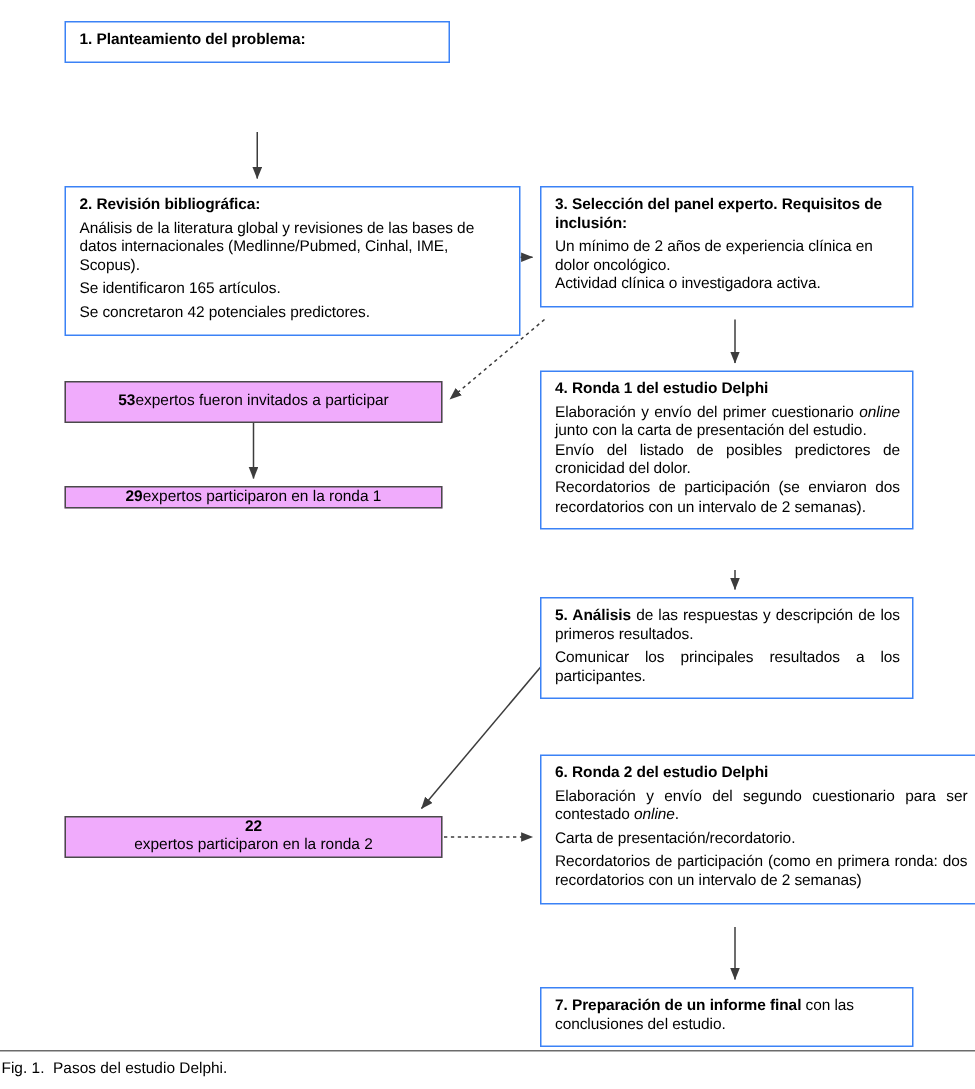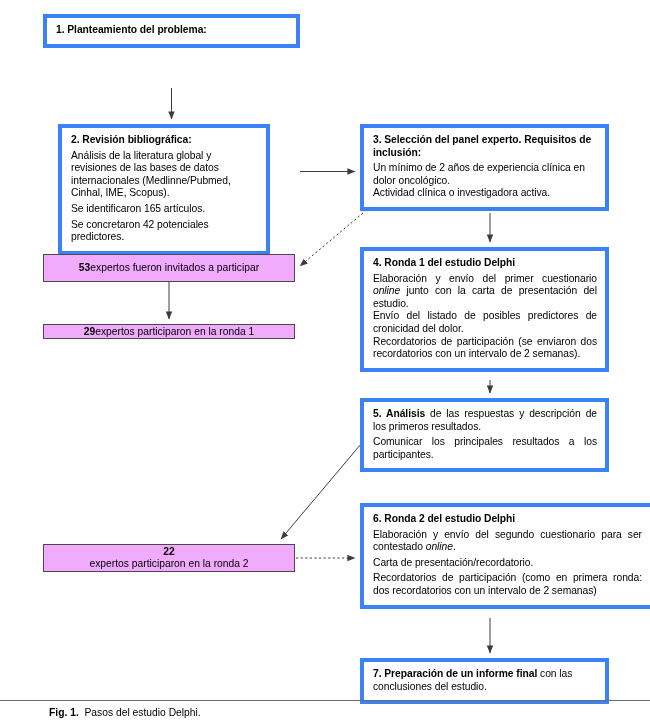--- a/index.html
+++ b/index.html
@@ -24,21 +24,21 @@
   svg.connectors {
     position: absolute;
     left: 0; top: 0;
     width: 650px;
     height: 726px;
     pointer-events: none;
   }
   .box {
     position: absolute;
     box-sizing: border-box;
-    border: 4px solid #3b82f6;
+    border: 1px solid #3b82f6;
     background: #ffffff;
     padding: 6px 8px 7px 9px;
     font-size: 10.3px;
     line-height: 12.6px;
     letter-spacing: -0.05px;
   }
   .box p {
     margin: 0 0 3px 0;
   }
   .box p:last-child {
@@ -77,25 +77,25 @@
     height: 1px;
     background: #6b6b6b;
   }
   .caption {
     position: absolute;
     left: 1px;
     top: 706px;
     font-size: 10.3px;
     line-height: 13px;
   }
-  .caption b { font-weight: bold; margin-left: 48px; }
+  .caption b { font-weight: normal; }
 
   
   #box1 { left: 43px;  top: 14px;  width: 257px; }
-  #box2 { left: 58px;  top: 124px; width: 212px; }
+  #box2 { left: 43px;  top: 124px; width: 304px; }
   #box3 { left: 360px; top: 124px; width: 249px; }
   #box4 { left: 360px; top: 247px; width: 249px; }
   #box5 { left: 360px; top: 398px; width: 249px; }
   #box6 { left: 360px; top: 503px; width: 294px; }
   #box7 { left: 360px; top: 658px; width: 249px; }
   #box53 { left: 43px; top: 254px; width: 252px; height: 28px; }
   #box29 { left: 43px; top: 324px; width: 252px; height: 15px; }
   #box22 { left: 43px; top: 544px; width: 252px; height: 28px; flex-direction: column; }
 </style>
 </head>

